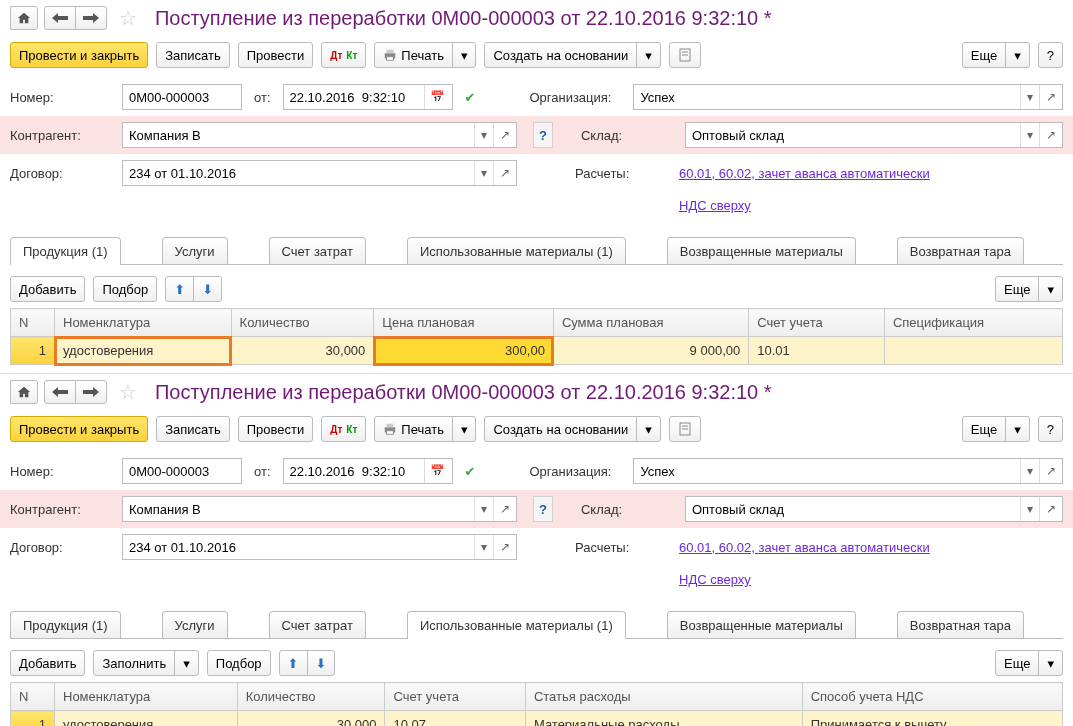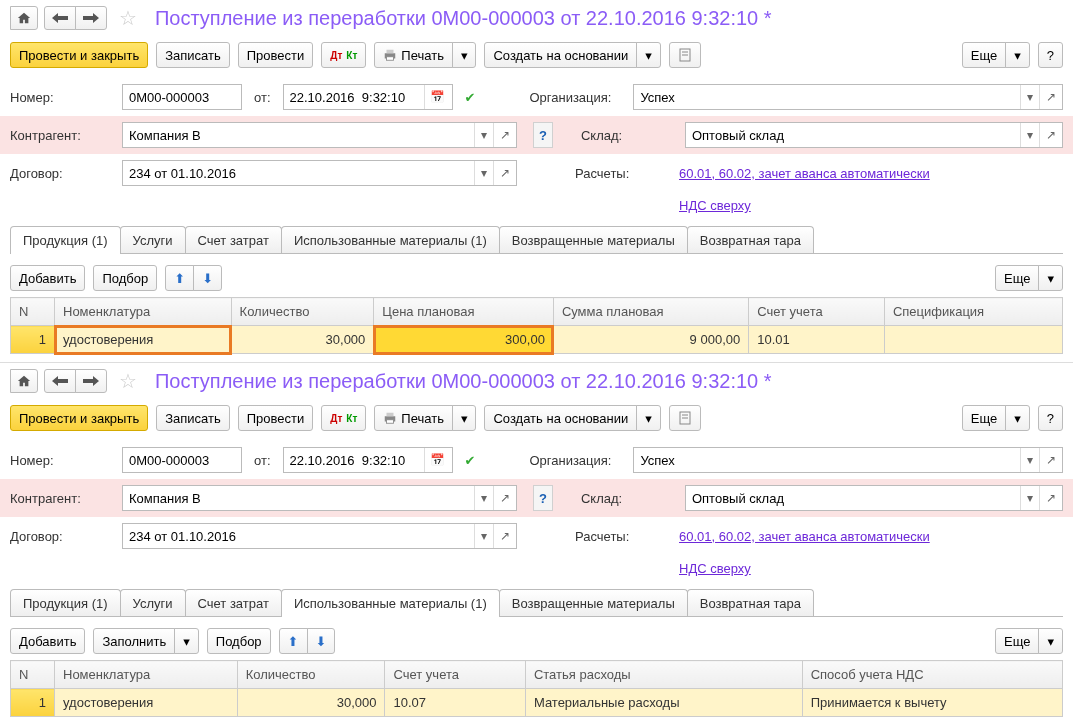--- a/index.html
+++ b/index.html
@@ -6,35 +6,35 @@
 body { margin: 0; padding: 0; font-size: 13px; color: #333; background: #fff; }
 .doc { width: 1073px; }
 .topbar { display: flex; align-items: center; padding: 6px 10px 8px; gap: 6px; }
 .btn { background: linear-gradient(#fff,#f0f0f0); border: 1px solid #bbb; border-radius: 3px; padding: 4px 8px; font-size: 13px; cursor: pointer; display: inline-flex; align-items: center; gap: 4px; height: 26px; }
 .btn-small { padding: 2px 6px; height: 24px; }
 .btn-yellow { background: linear-gradient(#ffe56b,#fbd23d); border-color: #d4aa00; font-weight: normal; }
 .btn-bar { display:flex; gap:0; }
 .btn-bar .btn { border-radius:0; margin-left:-1px; }
 .btn-bar .btn:first-child { border-radius:3px 0 0 3px; margin-left:0; }
 .btn-bar .btn:last-child { border-radius:0 3px 3px 0; }
-.title { font-size: 20px; color: #8b5cf6; margin-left: 6px; }
+.title { font-size: 20px; color: #701a75; margin-left: 6px; }
 .star { color: #ccc; font-size: 20px; margin: 0 6px; cursor:pointer; }
 .toolbar { display: flex; align-items: center; gap: 8px; padding: 4px 10px 10px; }
 .spacer { flex: 1; }
 .form-row { display: flex; align-items: center; padding: 6px 10px; gap: 12px; }
 .form-row.highlight { background: #fbe3e3; }
 .lbl { width: 100px; }
 .lbl2 { width: 92px; }
 .input-wrap { display: flex; align-items: flex-start; border: 1px solid #bbb; background: #fff; height: 26px; }
 .input-wrap input { border: none; outline: none; padding: 0 6px; font-size: 13px; height: 24px; width: 100%; }
 .input-wrap .side-btn { border-left: 1px solid #ddd; padding: 0 6px; cursor: pointer; color: #666; height: 24px; display: flex; align-items: center; font-size: 12px; }
 .colgap { width: 30px; }
 .link { color: #6d28d9; text-decoration: underline; cursor: pointer; }
 .q-icon { color: #1a5fb4; font-weight: bold; margin-left: 4px; cursor: pointer; border: 1px solid #d0d0d0; padding: 0 5px; background:#f5f5f5; height:26px; display:flex; align-items:center; }
-.tabs { display: flex; padding: 0 10px; margin-top: 7px; }
+.tabs { display: flex; padding: 0 10px; margin-top: 18px; gap: 42px; }
 .tab { border: 1px solid #bbb; border-bottom: none; padding: 6px 12px; background: linear-gradient(#fff,#eee); margin-right: -1px; cursor: pointer; border-radius: 4px 4px 0 0; font-size: 13px; }
 .tab.active { background: #fff; position: relative; z-index: 2; }
 .tabline { border-bottom: 1px solid #bbb; margin: 0 10px; position: relative; top: -1px; }
 .tab-toolbar { display: flex; align-items: center; gap: 8px; padding: 10px 10px 6px; }
 .table { width: calc(100% - 20px); margin: 0 10px; border-collapse: collapse; }
 .table th, .table td { border: 1px solid #ccc; padding: 6px 8px; text-align: left; font-weight: normal; font-size: 13px; }
 .table th { background: linear-gradient(#fafafa,#ededed); color: #555; }
 .table td.num { text-align: right; }
 .table .sel-row td { background: #fff4c9; }
 .table .n-col { width: 44px; text-align: right; background: linear-gradient(#ffe56b,#fbd23d) !important; }

